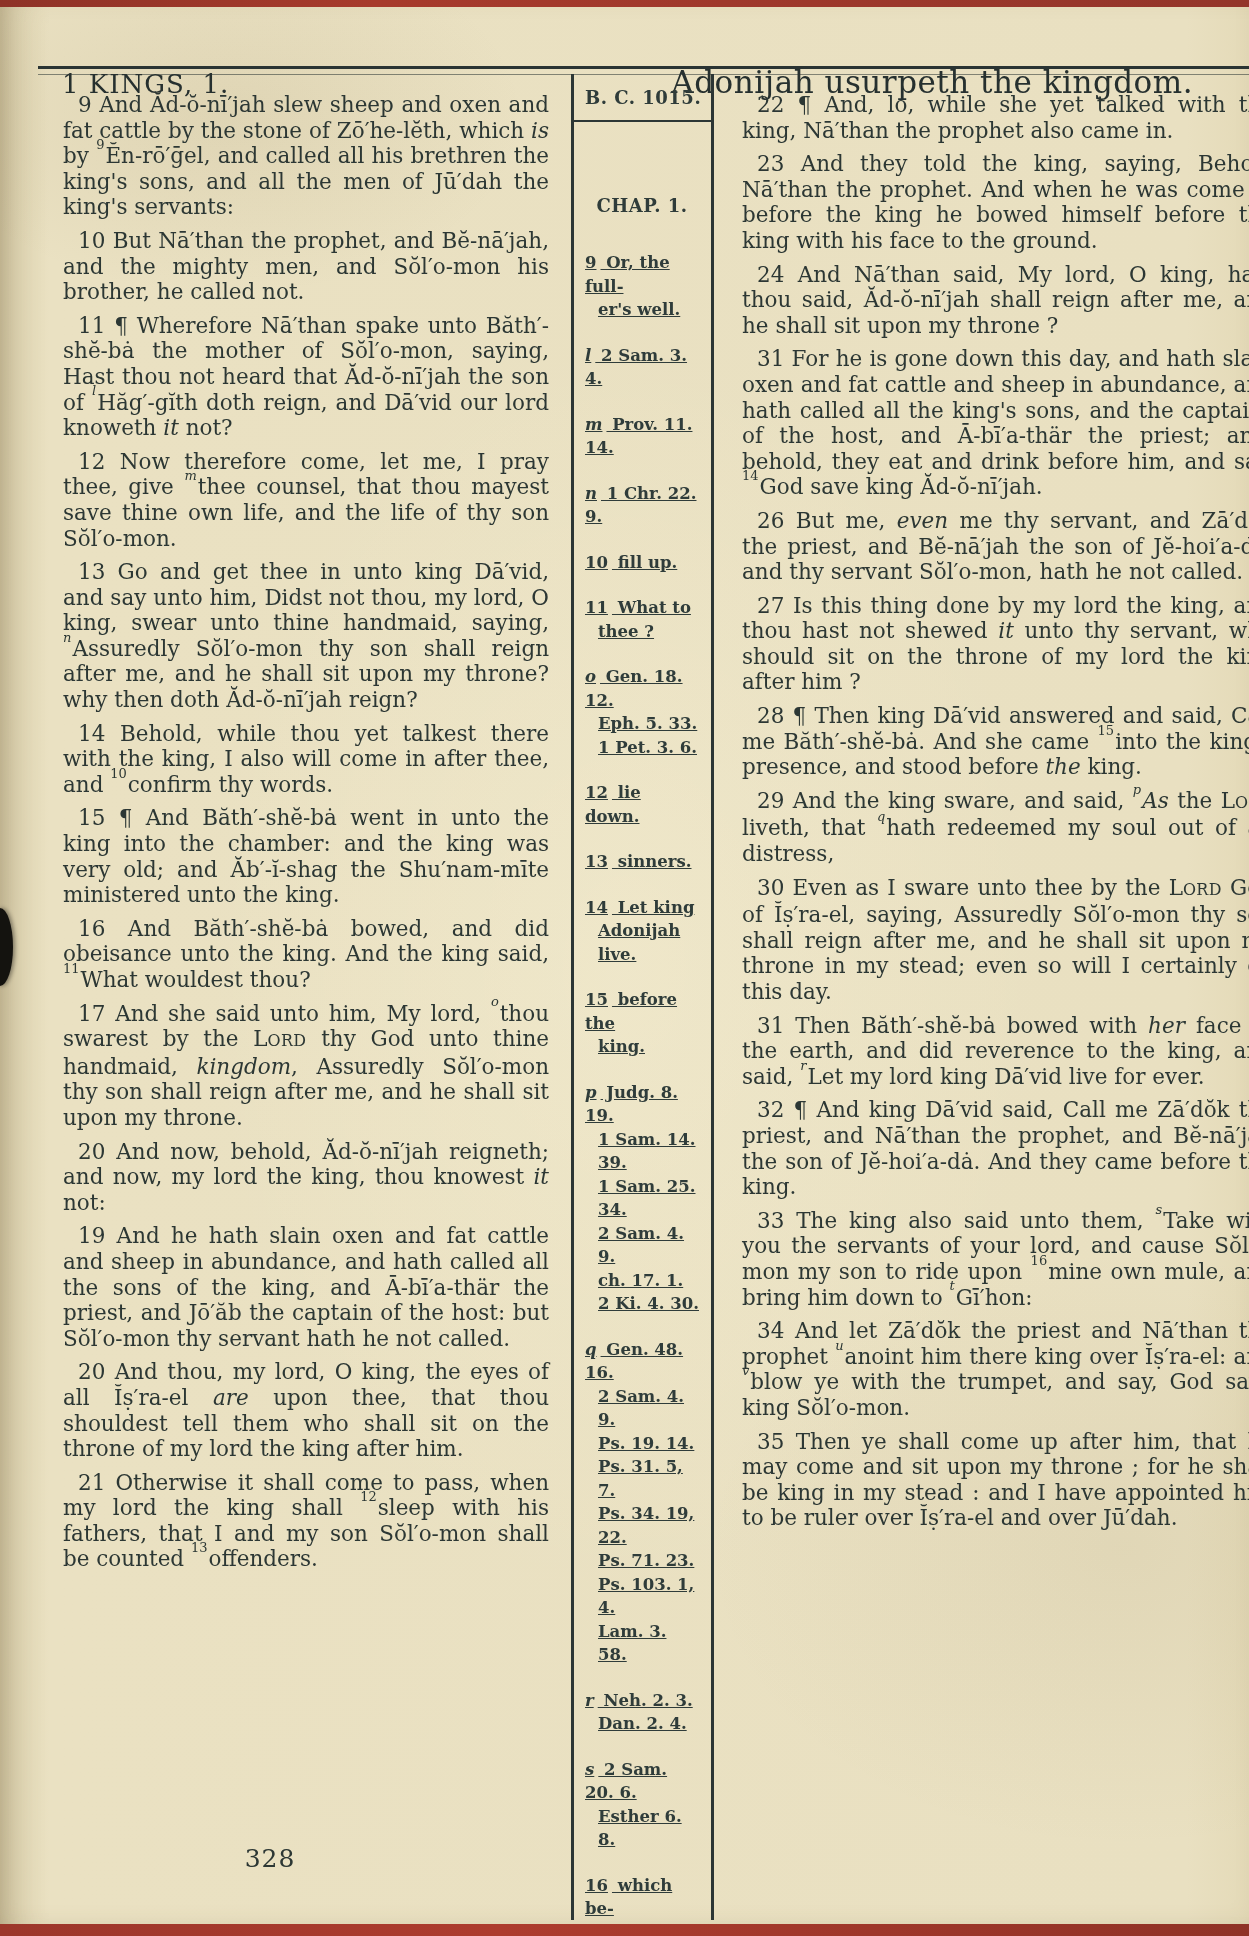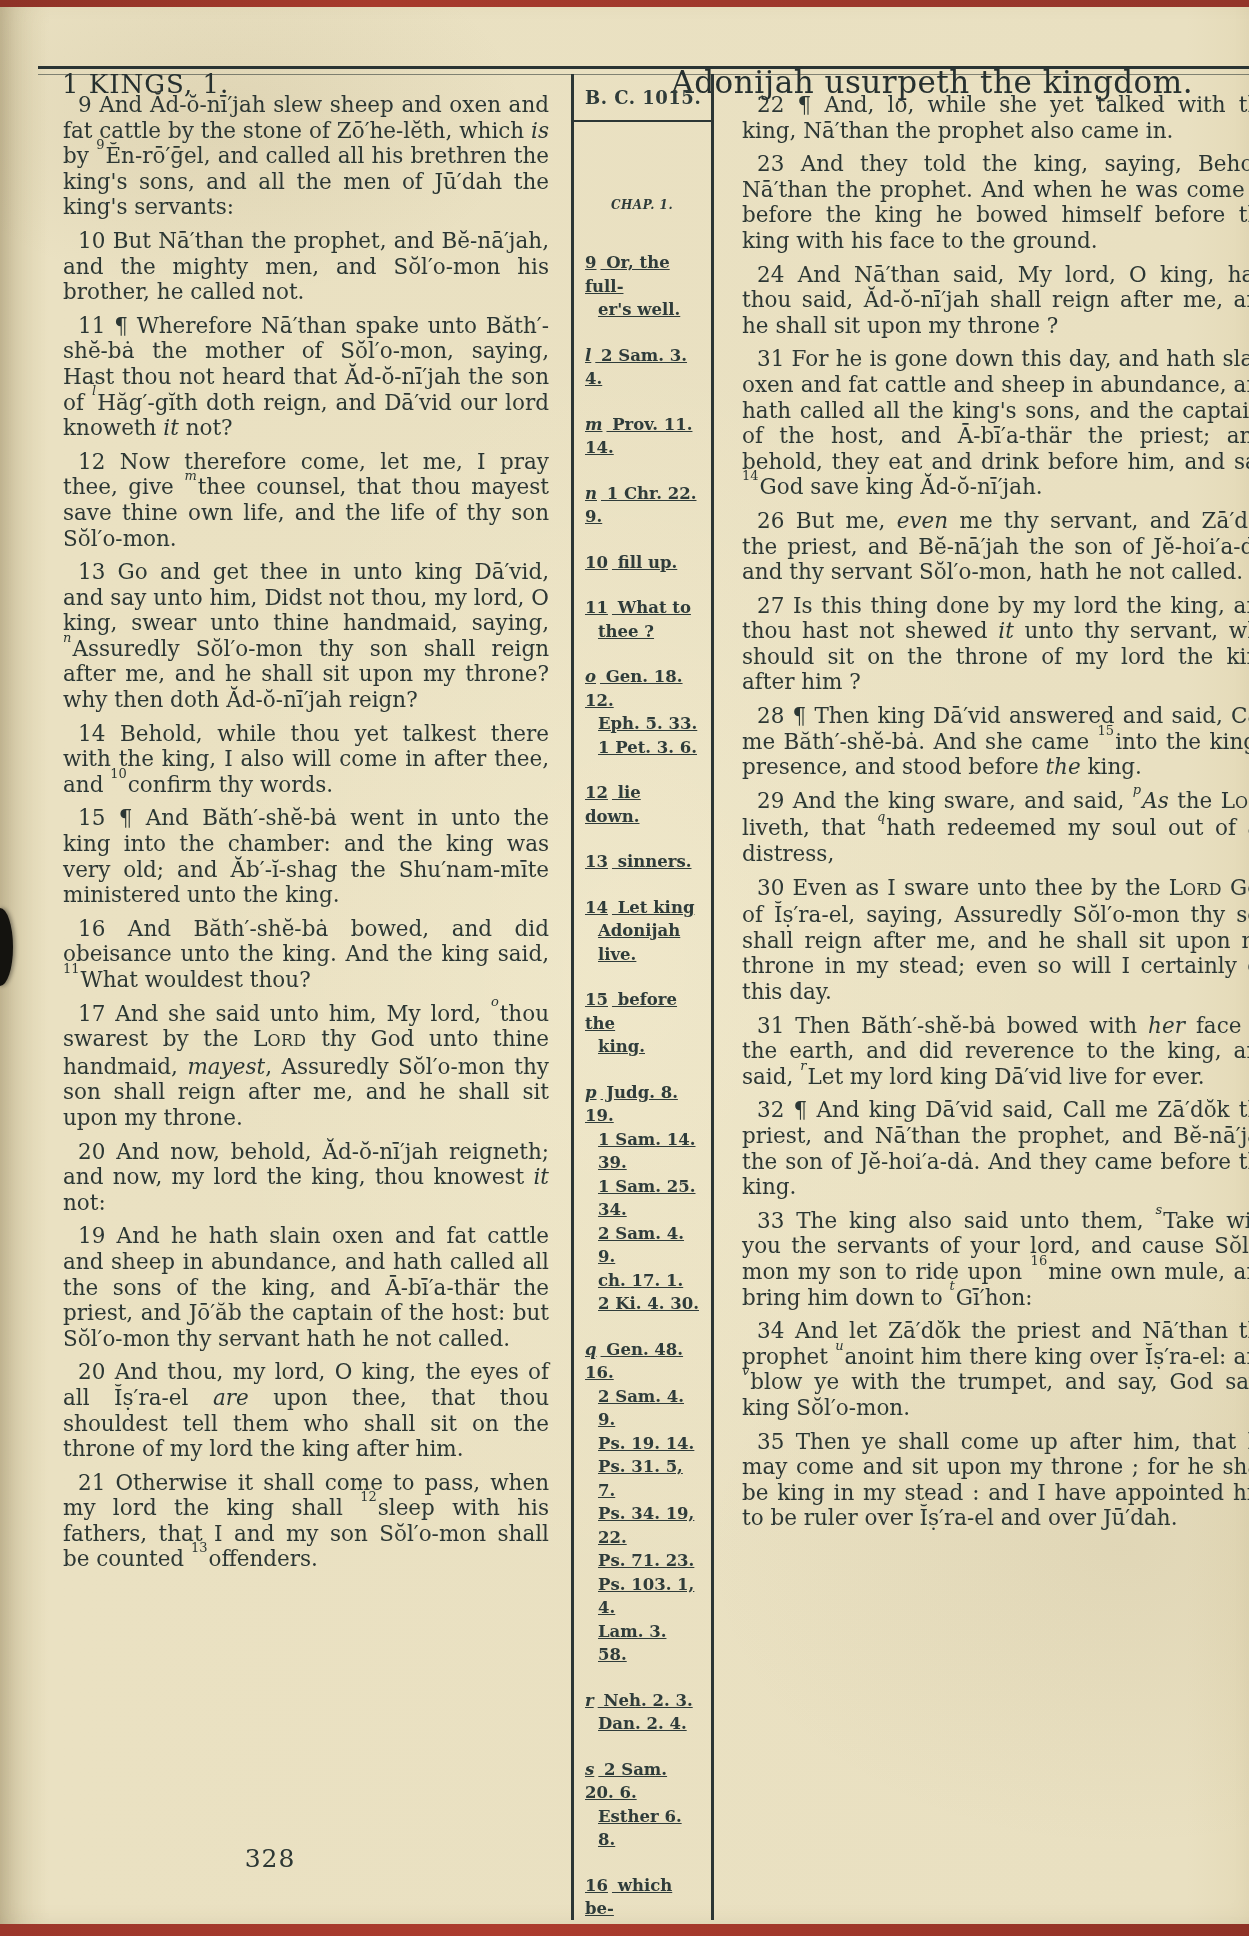--- a/index.html
+++ b/index.html
@@ -48,21 +48,21 @@
   .verse sup{font-size:13px;line-height:0;position:relative;top:-6px;margin-right:1px;}
   .verse i{font-style:italic;}
   .sc{font-size:0.74em;letter-spacing:.4px;}
 
   .margin-col{
     position:absolute;left:585px;top:86px;width:114px;color:#2f3c3a;
     font-size:16.5px;line-height:23.5px;font-weight:bold;
   }
   .bc-date{text-align:left;font-size:18px;letter-spacing:.5px;white-space:nowrap;}
   .bc-rule{margin:10px -13px 0 -13px;border-top:2.5px solid #2c3635;}
-  .chap-heading{text-align:center;font-size:12px;margin-top:72px;margin-bottom:34px;letter-spacing:.5px;font-style:italic;}
+  .chap-heading{text-align:center;font-size:18px;margin-top:72px;margin-bottom:34px;letter-spacing:.5px;}
   .note{margin-bottom:22px;text-decoration:underline;}
   .nline{padding-left:13px;}
   .nline.first{padding-left:0;}
   .nlabel{margin-right:4px;}
   i.nlabel{font-style:italic;}
 
   .page-number{
     position:absolute;top:1844px;left:60px;width:420px;
     text-align:center;font-size:25px;color:#2c3734;letter-spacing:1px;
   }
@@ -85,21 +85,21 @@
 
   <section class="text-col" id="left-col">
       <p class="verse"><span class="vnum">9</span> And Ăd-ŏ-nī′jah slew sheep and oxen and fat cattle by the stone of Zō′he-lĕth, which <i>is</i> by <sup>9</sup>Ĕn-rō′ḡel, and called all his brethren the king's sons, and all the men of Jū′dah the king's servants:</p>
       <p class="verse"><span class="vnum">10</span> But Nā′than the prophet, and Bĕ-nā′jah, and the mighty men, and Sŏl′o-mon his brother, he called not.</p>
       <p class="verse"><span class="vnum">11</span> ¶ Wherefore Nā′than spake unto Băth′-shĕ-bȧ the mother of Sŏl′o-mon, saying, Hast thou not heard that Ăd-ŏ-nī′jah the son of <sup><i>l</i></sup>Hăg′-gĭth doth reign, and Dā′vid our lord knoweth <i>it</i> not?</p>
       <p class="verse"><span class="vnum">12</span> Now therefore come, let me, I pray thee, give <sup><i>m</i></sup>thee counsel, that thou mayest save thine own life, and the life of thy son Sŏl′o-mon.</p>
       <p class="verse"><span class="vnum">13</span> Go and get thee in unto king Dā′vid, and say unto him, Didst not thou, my lord, O king, swear unto thine handmaid, saying, <sup><i>n</i></sup>Assuredly Sŏl′o-mon thy son shall reign after me, and he shall sit upon my throne? why then doth Ăd-ŏ-nī′jah reign?</p>
       <p class="verse"><span class="vnum">14</span> Behold, while thou yet talkest there with the king, I also will come in after thee, and <sup>10</sup>confirm thy words.</p>
       <p class="verse"><span class="vnum">15</span> ¶ And Băth′-shĕ-bȧ went in unto the king into the chamber: and the king was very old; and Ăb′-ĭ-shag the Shu′nam-mīte ministered unto the king.</p>
       <p class="verse"><span class="vnum">16</span> And Băth′-shĕ-bȧ bowed, and did obeisance unto the king. And the king said, <sup>11</sup>What wouldest thou?</p>
-      <p class="verse"><span class="vnum">17</span> And she said unto him, My lord, <sup><i>o</i></sup>thou swarest by the L<span class="sc">ORD</span> thy God unto thine handmaid, <i>mayest</i>, Assuredly Sŏl′o-mon thy son shall reign after me, and he shall sit upon my throne.</p>
+      <p class="verse"><span class="vnum">17</span> And she said unto him, My lord, <sup><i>o</i></sup>thou swarest by the L<span class="sc">ORD</span> thy God unto thine handmaid, <i>kingdom</i>, Assuredly Sŏl′o-mon thy son shall reign after me, and he shall sit upon my throne.</p>
       <p class="verse"><span class="vnum">20</span> And now, behold, Ăd-ŏ-nī′jah reigneth; and now, my lord the king, thou knowest <i>it</i> not:</p>
       <p class="verse"><span class="vnum">19</span> And he hath slain oxen and fat cattle and sheep in abundance, and hath called all the sons of the king, and Ā-bī′a-thär the priest, and Jō′ăb the captain of the host: but Sŏl′o-mon thy servant hath he not called.</p>
       <p class="verse"><span class="vnum">20</span> And thou, my lord, O king, the eyes of all Ĭṣ′ra-el <i>are</i> upon thee, that thou shouldest tell them who shall sit on the throne of my lord the king after him.</p>
       <p class="verse"><span class="vnum">21</span> Otherwise it shall come to pass, when my lord the king shall <sup>12</sup>sleep with his fathers, that I and my son Sŏl′o-mon shall be counted <sup>13</sup>offenders.</p>
     </section>
 
   <aside class="margin-col">
     <div class="bc-date">B. C. 1015.</div>
     <div class="bc-rule"></div>
     <div class="chap-heading">CHAP. 1.</div>

